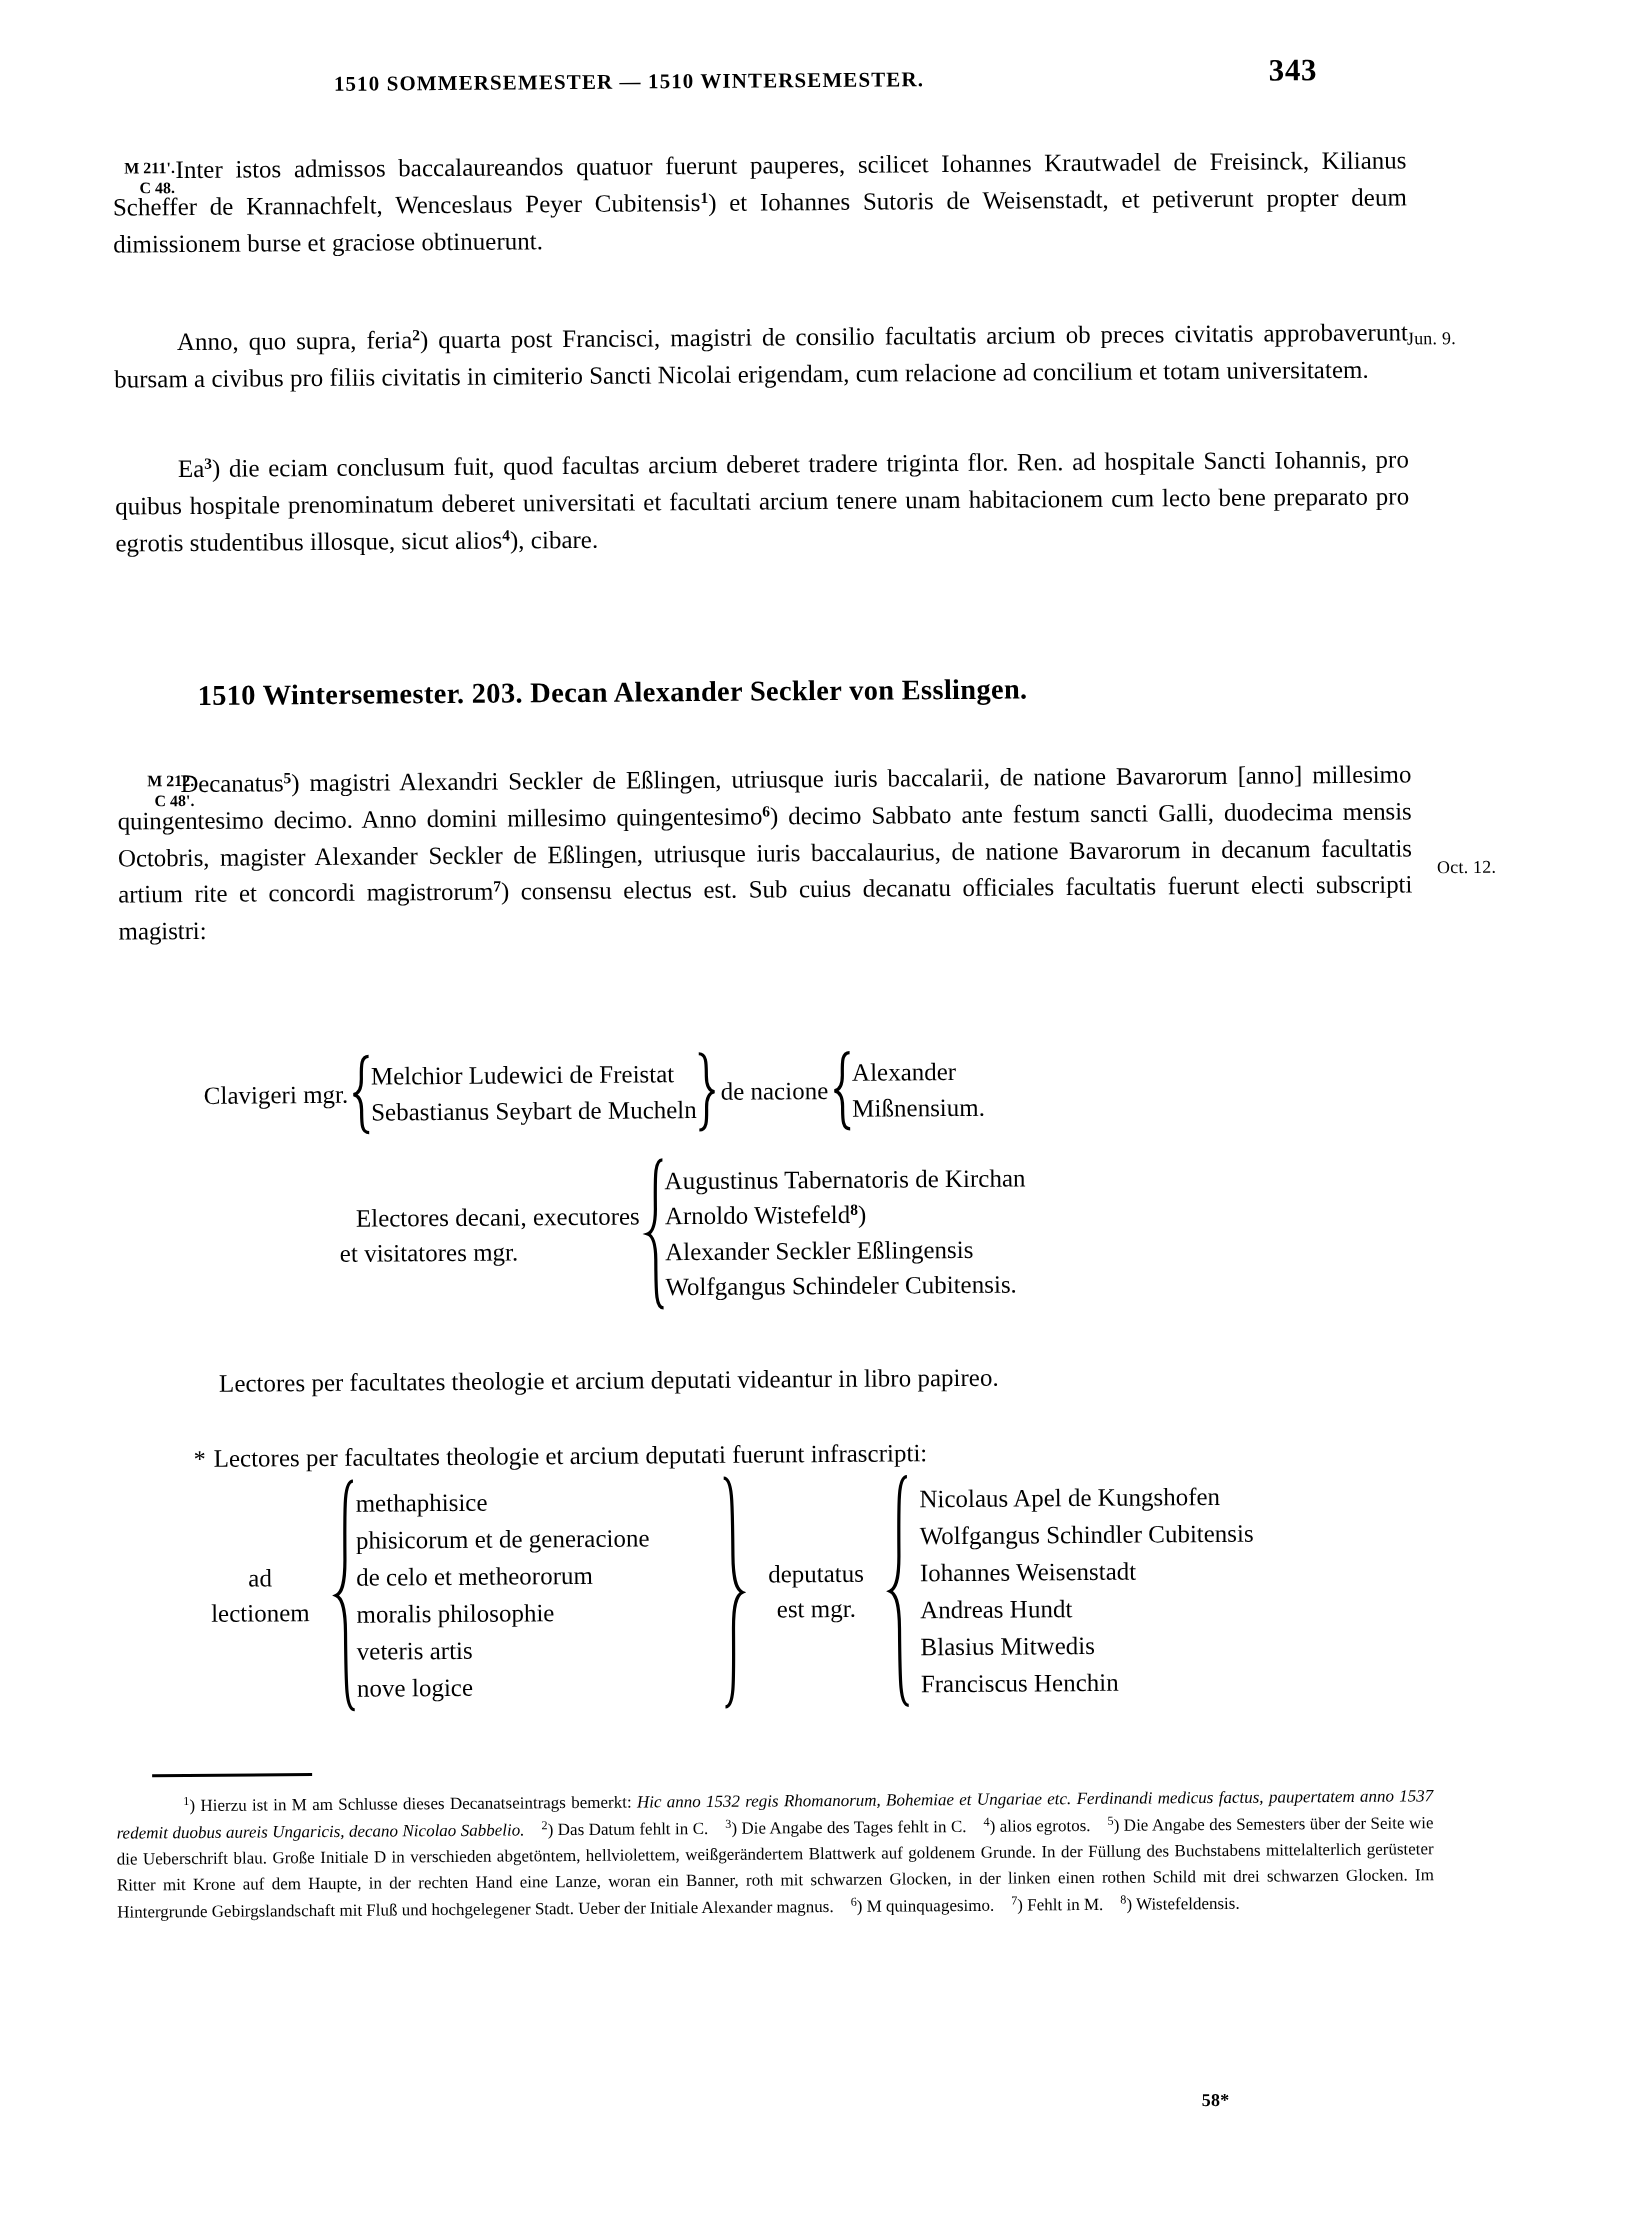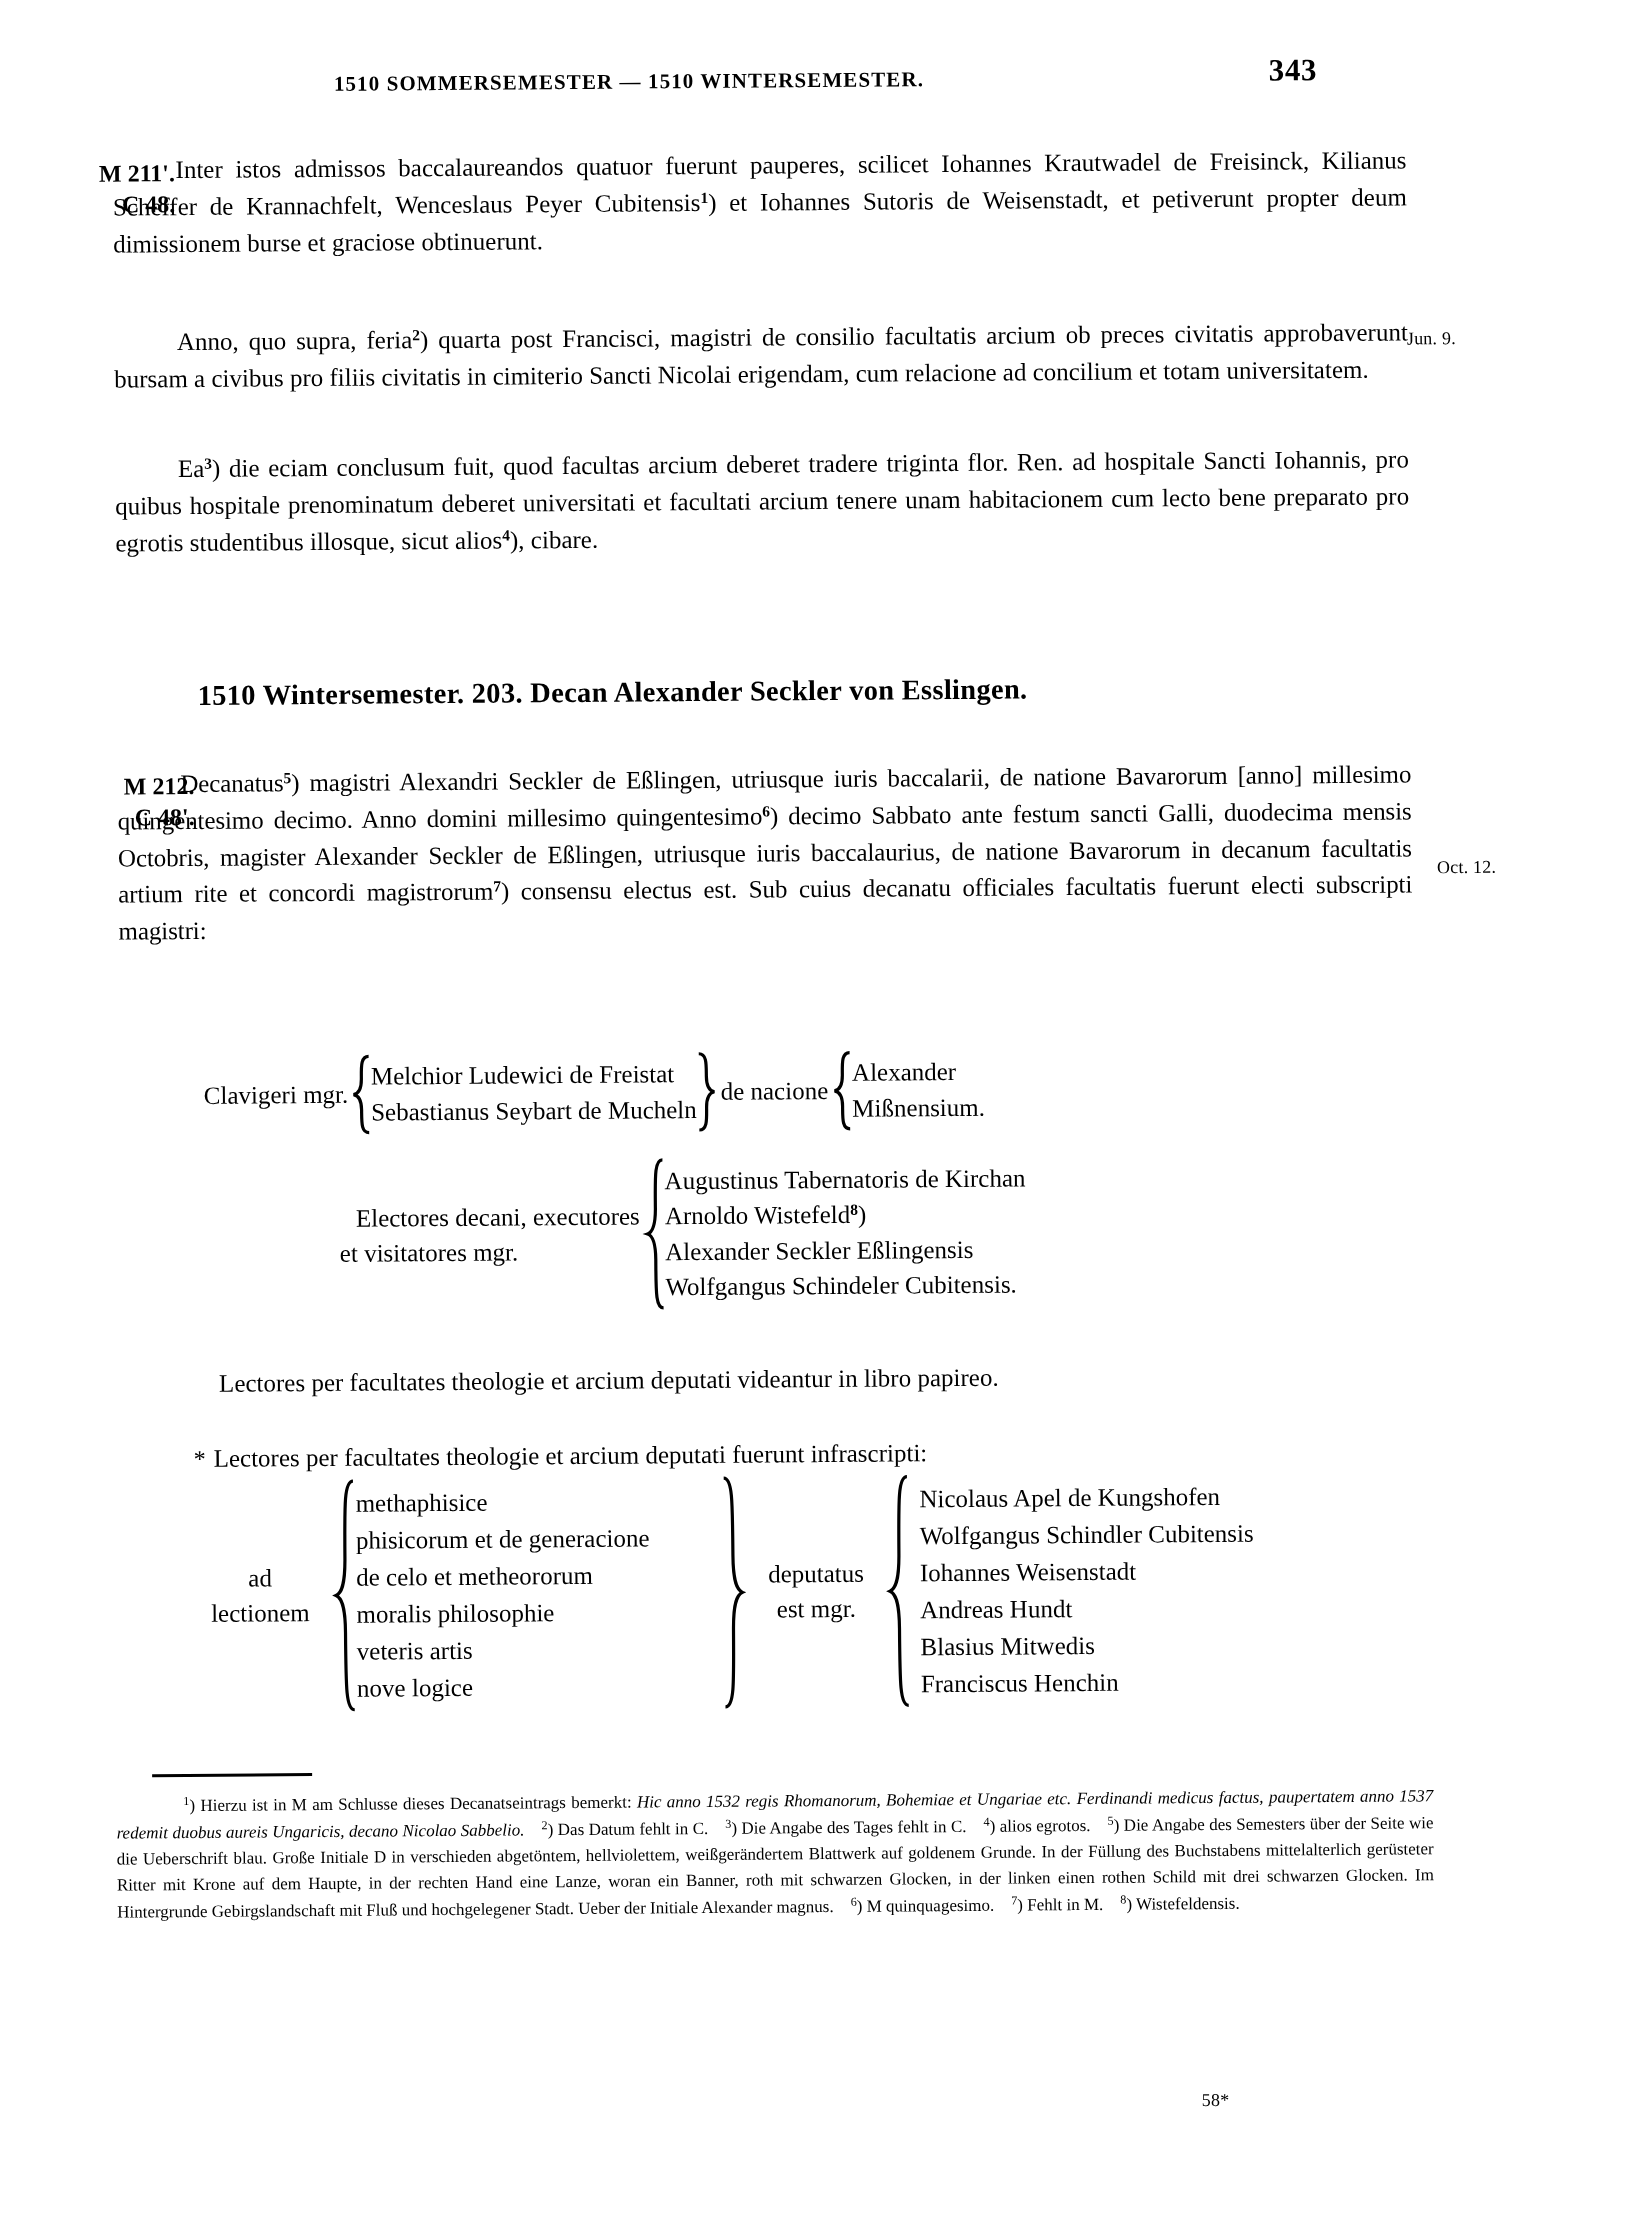--- a/index.html
+++ b/index.html
@@ -50,21 +50,21 @@
     left: 1277px;
     top: 56px;
     font-size: 31px;
     font-weight: 700;
     letter-spacing: 0.6px;
   }
 
   
   .margin-note {
     position: absolute;
-    font-size: 24px;
+    font-size: 16px;
     font-weight: 700;
     line-height: 1.28;
     text-align: right;
     width: 171px;
   }
   .margin-note .ln { display: block; white-space: nowrap; }
   #margin-note-1 { left: 11.4px; top: 153px; }
   #margin-note-2 { left: 26px; top: 766px; text-align: right; }
 
   
@@ -216,21 +216,21 @@
     font-size: 0.72em;
     vertical-align: 0.5em;
   }
   .fn-run { display: inline; }
 
   .signature {
     position: absolute;
     left: 1194px;
     top: 2093px;
     font-size: 18px;
-    font-weight: 400;
+    font-weight: 700;
     letter-spacing: 0.3px;
   }
 </style>
 </head>
 <body>
 
 <div class="page">
 <div class="inner">
 
   <div class="runhead">1510 SOMMERSEMESTER  —  1510 WINTERSEMESTER.</div>

